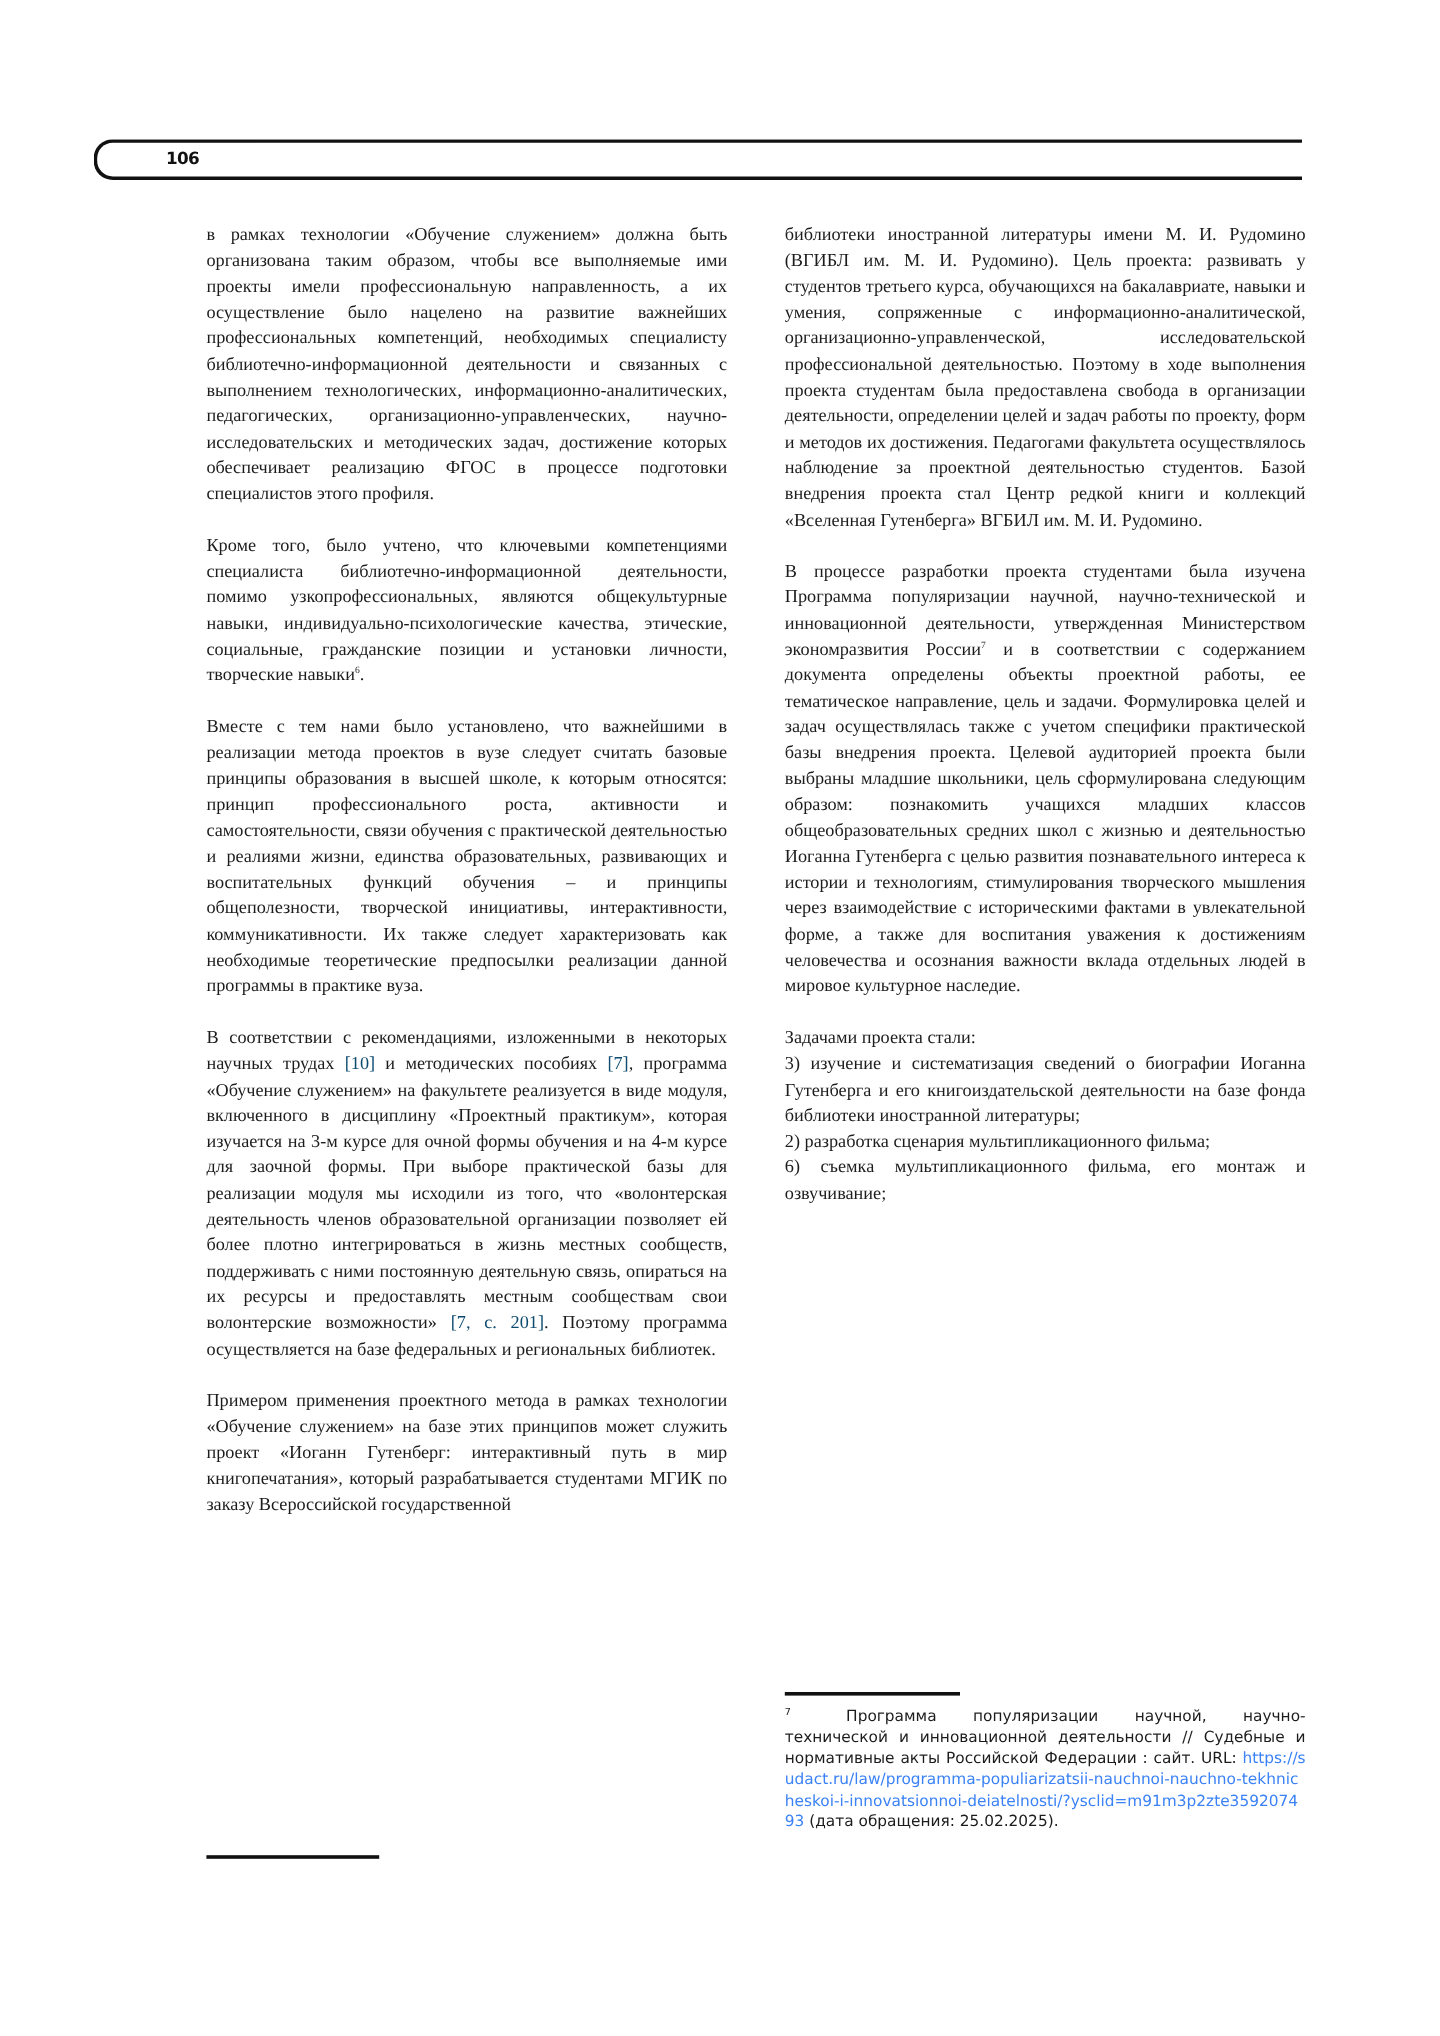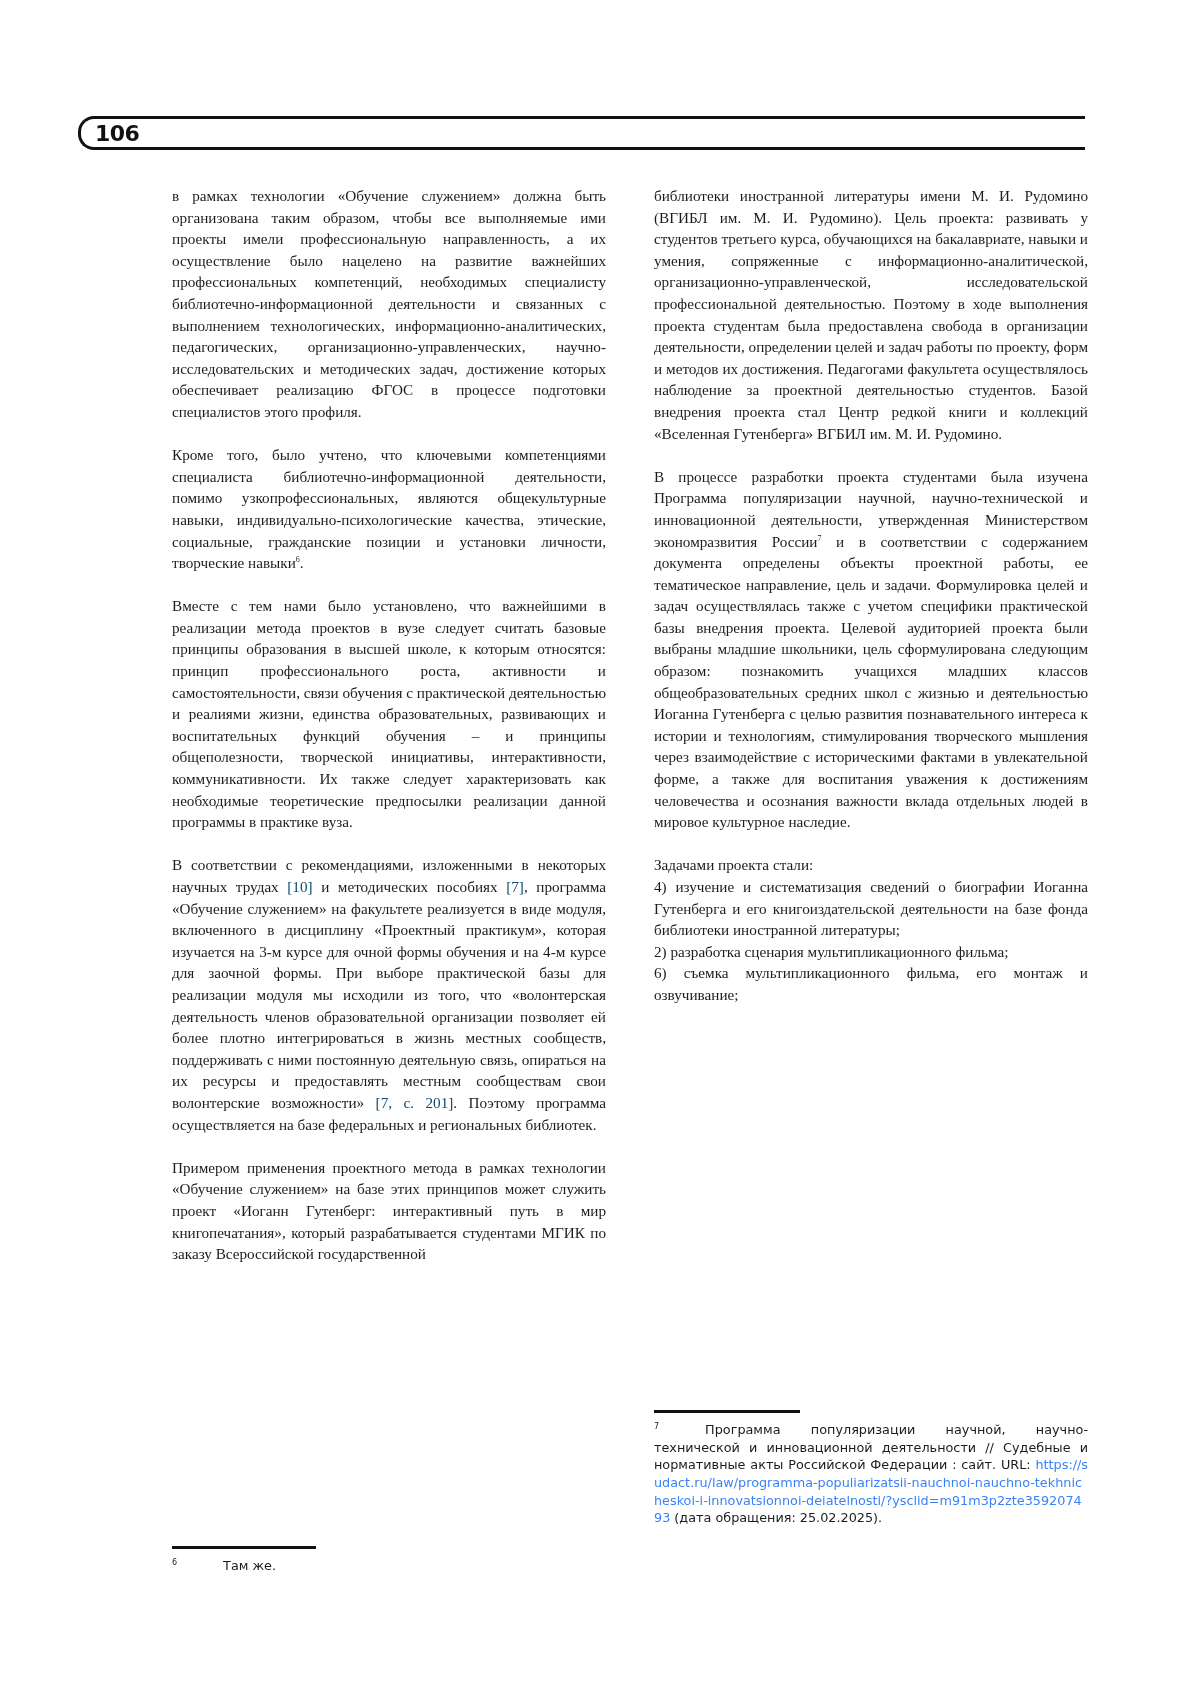--- a/index.html
+++ b/index.html
@@ -7,22 +7,22 @@
   .page { position: absolute; left: 0; top: 0; width: 1200px; height: 1697px; background: #fff; }
 
   .header {
     position: absolute; left: 78px; top: 116px; width: 1007px; height: 34px;
     border: 3px solid #111; border-right: none;
     border-radius: 16px 0 0 16px;
     box-sizing: border-box;
     display: flex; align-items: center;
   }
   .page-num {
-    font-family: "DejaVu Sans", sans-serif; font-weight: bold; font-size: 22px;
-    color: #111; margin-left: 14px; width: 60px; letter-spacing: -0.5px;
+    font-family: "DejaVu Sans", sans-serif; font-weight: bold; font-size: 14px;
+    color: #111; margin-left: 25px; width: 60px; letter-spacing: -0.5px; text-align: right;
   }
   .running-head {
     font-family: "DejaVu Sans", sans-serif; font-size: 20px; color: #111;
     letter-spacing: 0.8px; margin-left: 12px;
   }
 
   .col {
     position: absolute; top: 185px;
     font-family: Liberation Serif, serif; font-size: 15.2px; line-height: 21.6px;
     color: #1c1c1c; text-align: justify;
@@ -55,30 +55,27 @@
 
   <div class="col left">
     <p>в рамках технологии «Обучение служением» должна быть организована таким образом, чтобы все выполняемые ими проекты имели профессиональную направленность, а их осуществление было нацелено на развитие важнейших профессиональных компетенций, необходимых специалисту библиотечно-информационной деятельности и связанных с выполнением технологических, информационно-аналитических, педагогических, организационно-управленческих, научно-исследовательских и методических задач, достижение которых обеспечивает реализацию ФГОС в процессе подготовки специалистов этого профиля.</p>
     <p><span>Кроме того, было учтено, что ключевыми компетенциями специалиста библиотечно-информационной деятельности, помимо узкопрофессиональных, являются общекультурные навыки, индивидуально-психологические качества, этические, социальные, гражданские позиции и установки личности, творческие навыки</span><sup>6</sup><span>.</span></p>
     <p>Вместе с тем нами было установлено, что важнейшими в реализации метода проектов в вузе следует считать базовые принципы образования в высшей школе, к которым относятся: принцип профессионального роста, активности и самостоятельности, связи обучения с практической деятельностью и реалиями жизни, единства образовательных, развивающих и воспитательных функций обучения – и принципы общеполезности, творческой инициативы, интерактивности, коммуникативности. Их также следует характеризовать как необходимые теоретические предпосылки реализации данной программы в практике вуза.</p>
     <p><span>В соответствии с рекомендациями, изложенными в некоторых научных трудах </span><span class="cite">[10]</span><span> и методических пособиях </span><span class="cite">[7]</span><span>, программа «Обучение служением» на факультете реализуется в виде модуля, включенного в дисциплину «Проектный практикум», которая изучается на 3-м курсе для очной формы обучения и на 4-м курсе для заочной формы. При выборе практической базы для реализации модуля мы исходили из того, что «волонтерская деятельность членов образовательной организации позволяет ей более плотно интегрироваться в жизнь местных сообществ, поддерживать с ними постоянную деятельную связь, опираться на их ресурсы и предоставлять местным сообществам свои волонтерские возможности» </span><span class="cite">[7, с. 201]</span><span>. Поэтому программа осуществляется на базе федеральных и региональных библиотек.</span></p>
     <p class="tight">Примером применения проектного метода в рамках технологии «Обучение служением» на базе этих принципов может служить проект «Иоганн Гутенберг: интерактивный путь в мир книгопечатания», который разрабатывается студентами МГИК по заказу Всероссийской государственной</p>
   </div>
 
   <div class="fn-rule" style="left:172px; top:1546px; width:144px;"></div>
-  <div class="fn" style="left:172px; top:1554px; width:434px;">
-    <span class="fn-num">6</span><span>Там же.</span>
-  </div>
 
   <div class="col right">
     <p>библиотеки иностранной литературы имени М. И. Рудомино (ВГИБЛ им. М. И. Рудомино). Цель проекта: развивать у студентов третьего курса, обучающихся на бакалавриате, навыки и умения, сопряженные с информационно-аналитической, организационно-управленческой, исследовательской профессиональной деятельностью. Поэтому в ходе выполнения проекта студентам была предоставлена свобода в организации деятельности, определении целей и задач работы по проекту, форм и методов их достижения. Педагогами факультета осуществлялось наблюдение за проектной деятельностью студентов. Базой внедрения проекта стал Центр редкой книги и коллекций «Вселенная Гутенберга» ВГБИЛ им. М. И. Рудомино.</p>
     <p><span>В процессе разработки проекта студентами была изучена Программа популяризации научной, научно-технической и инновационной деятельности, утвержденная Министерством экономразвития России</span><sup>7</sup><span> и в соответствии с содержанием документа определены объекты проектной работы, ее тематическое направление, цель и задачи. Формулировка целей и задач осуществлялась также с учетом специфики практической базы внедрения проекта. Целевой аудиторией проекта были выбраны младшие школьники, цель сформулирована следующим образом: познакомить учащихся младших классов общеобразовательных средних школ с жизнью и деятельностью Иоганна Гутенберга с целью развития познавательного интереса к истории и технологиям, стимулирования творческого мышления через взаимодействие с историческими фактами в увлекательной форме, а также для воспитания уважения к достижениям человечества и осознания важности вклада отдельных людей в мировое культурное наследие.</span></p>
     <p class="tight">Задачами проекта стали:</p>
     <div>
-      <div>4) изучение и систематизация сведений о биографии Иоганна Гутенберга и его книгоиздательской деятельности на базе фонда библиотеки иностранной литературы;</div>
+      <div>3) изучение и систематизация сведений о биографии Иоганна Гутенберга и его книгоиздательской деятельности на базе фонда библиотеки иностранной литературы;</div>
       <div>2) разработка сценария мультипликационного фильма;</div>
       <div>6) съемка мультипликационного фильма, его монтаж и озвучивание;</div>
     </div>
   </div>
 
   <div class="fn-rule" style="left:654px; top:1410px; width:146px;"></div>
   <div class="fn" style="left:654px; top:1418px; width:434px;">
     <span class="fn-num">7</span><span>Программа популяризации научной, научно-технической и инновационной деятельности // Судебные и нормативные акты Российской Федерации : сайт. URL: </span><span class="fn-link" style="word-break: break-all;">https://sudact.ru/law/programma-populiarizatsii-nauchnoi-nauchno-tekhnicheskoi-i-innovatsionnoi-deiatelnosti/?ysclid=m91m3p2zte359207493</span><span> (дата обращения: 25.02.2025).</span>
   </div>
 

